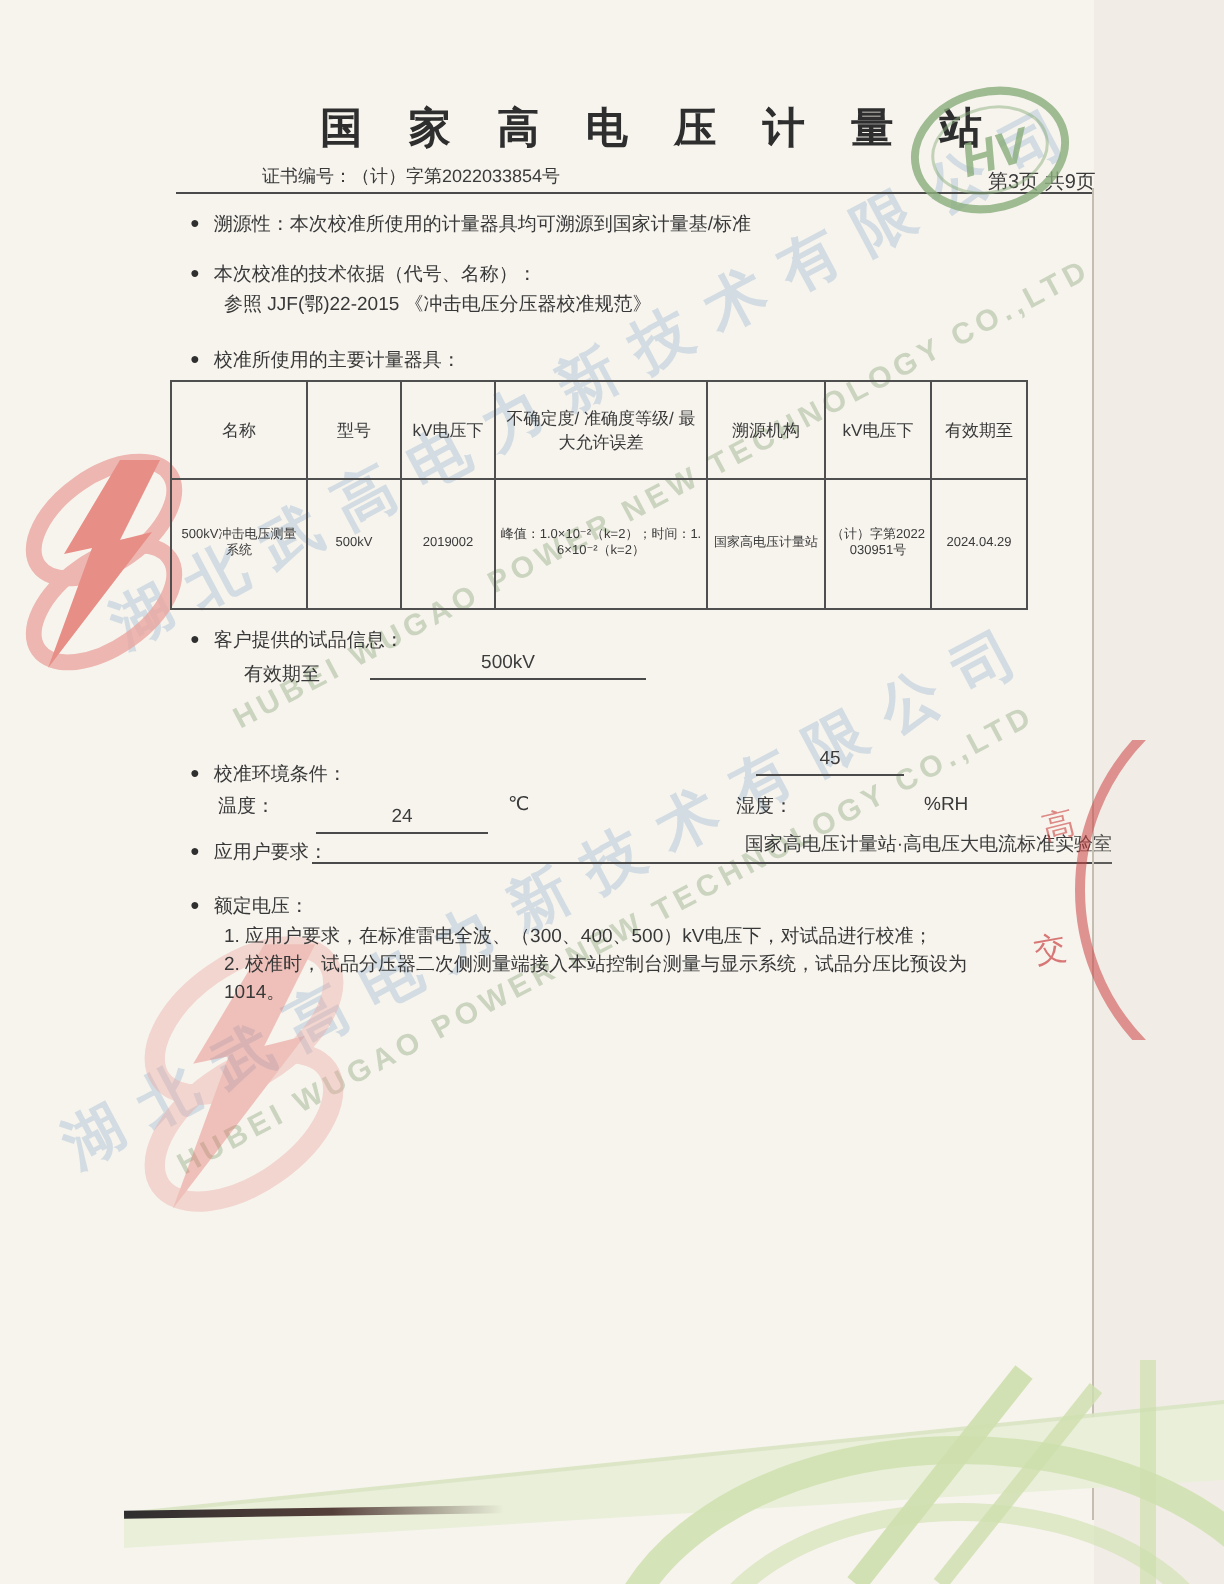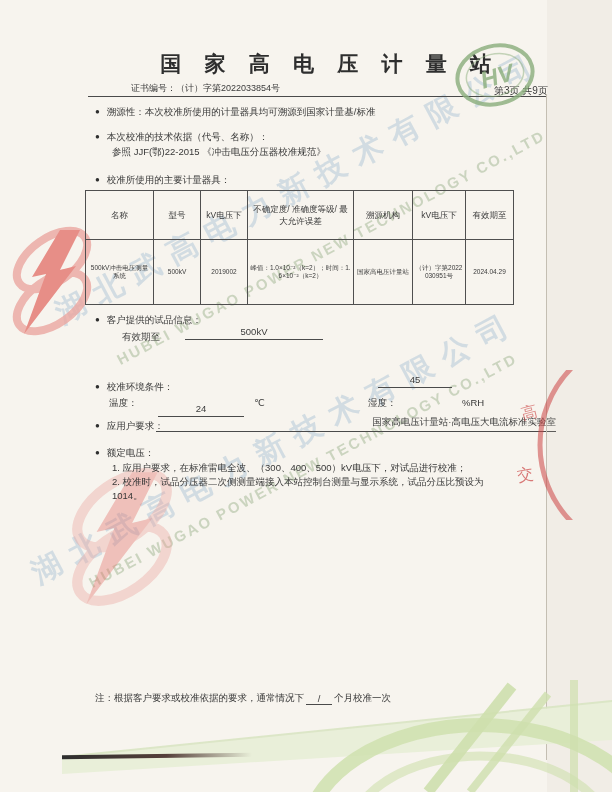--- a/index.html
+++ b/index.html
@@ -171,25 +171,20 @@
   <div class="uline ul-left" style="left:156px;top:416px;width:390px;text-align:right;">国家高电压计量站·高电压大电流标准实验室</div>
 
   <div class="brow" style="left:95px;top:447px;">
     <span class="bullet">●</span>
     <span>额定电压：</span>
   </div>
   <div class="sub" style="left:112px;top:462px;width:450px;">1. 应用户要求，在标准雷电全波、（300、400、500）kV电压下，对试品进行校准；</div>
   <div class="sub" style="left:112px;top:476px;width:450px;">2. 校准时，试品分压器二次侧测量端接入本站控制台测量与显示系统，试品分压比预设为</div>
   <div class="sub" style="left:112px;top:490px;">1014。</div>
 
-  <div class="footer-note">
-    <span>注：根据客户要求或校准依据的要求，通常情况下</span>
-    <span class="slash-line">/</span>
-    <span>个月校准一次</span>
-  </div>
 
   <div class="right-shade"></div>
   <div class="edge-line"></div>
 
   <svg class="abs" style="left:505px;top:370px;" width="107" height="150" viewBox="0 0 107 150">
     <circle cx="145" cy="75" r="110" fill="none" stroke="#cc4444" stroke-width="5" opacity=".55"></circle>
     <text x="16" y="48" font-size="16" fill="#cc4444" opacity=".6" transform="rotate(-14 24 42)">高</text>
     <text x="12" y="110" font-size="16" fill="#cc4444" opacity=".7" transform="rotate(-10 20 104)">交</text>
   </svg>
 

